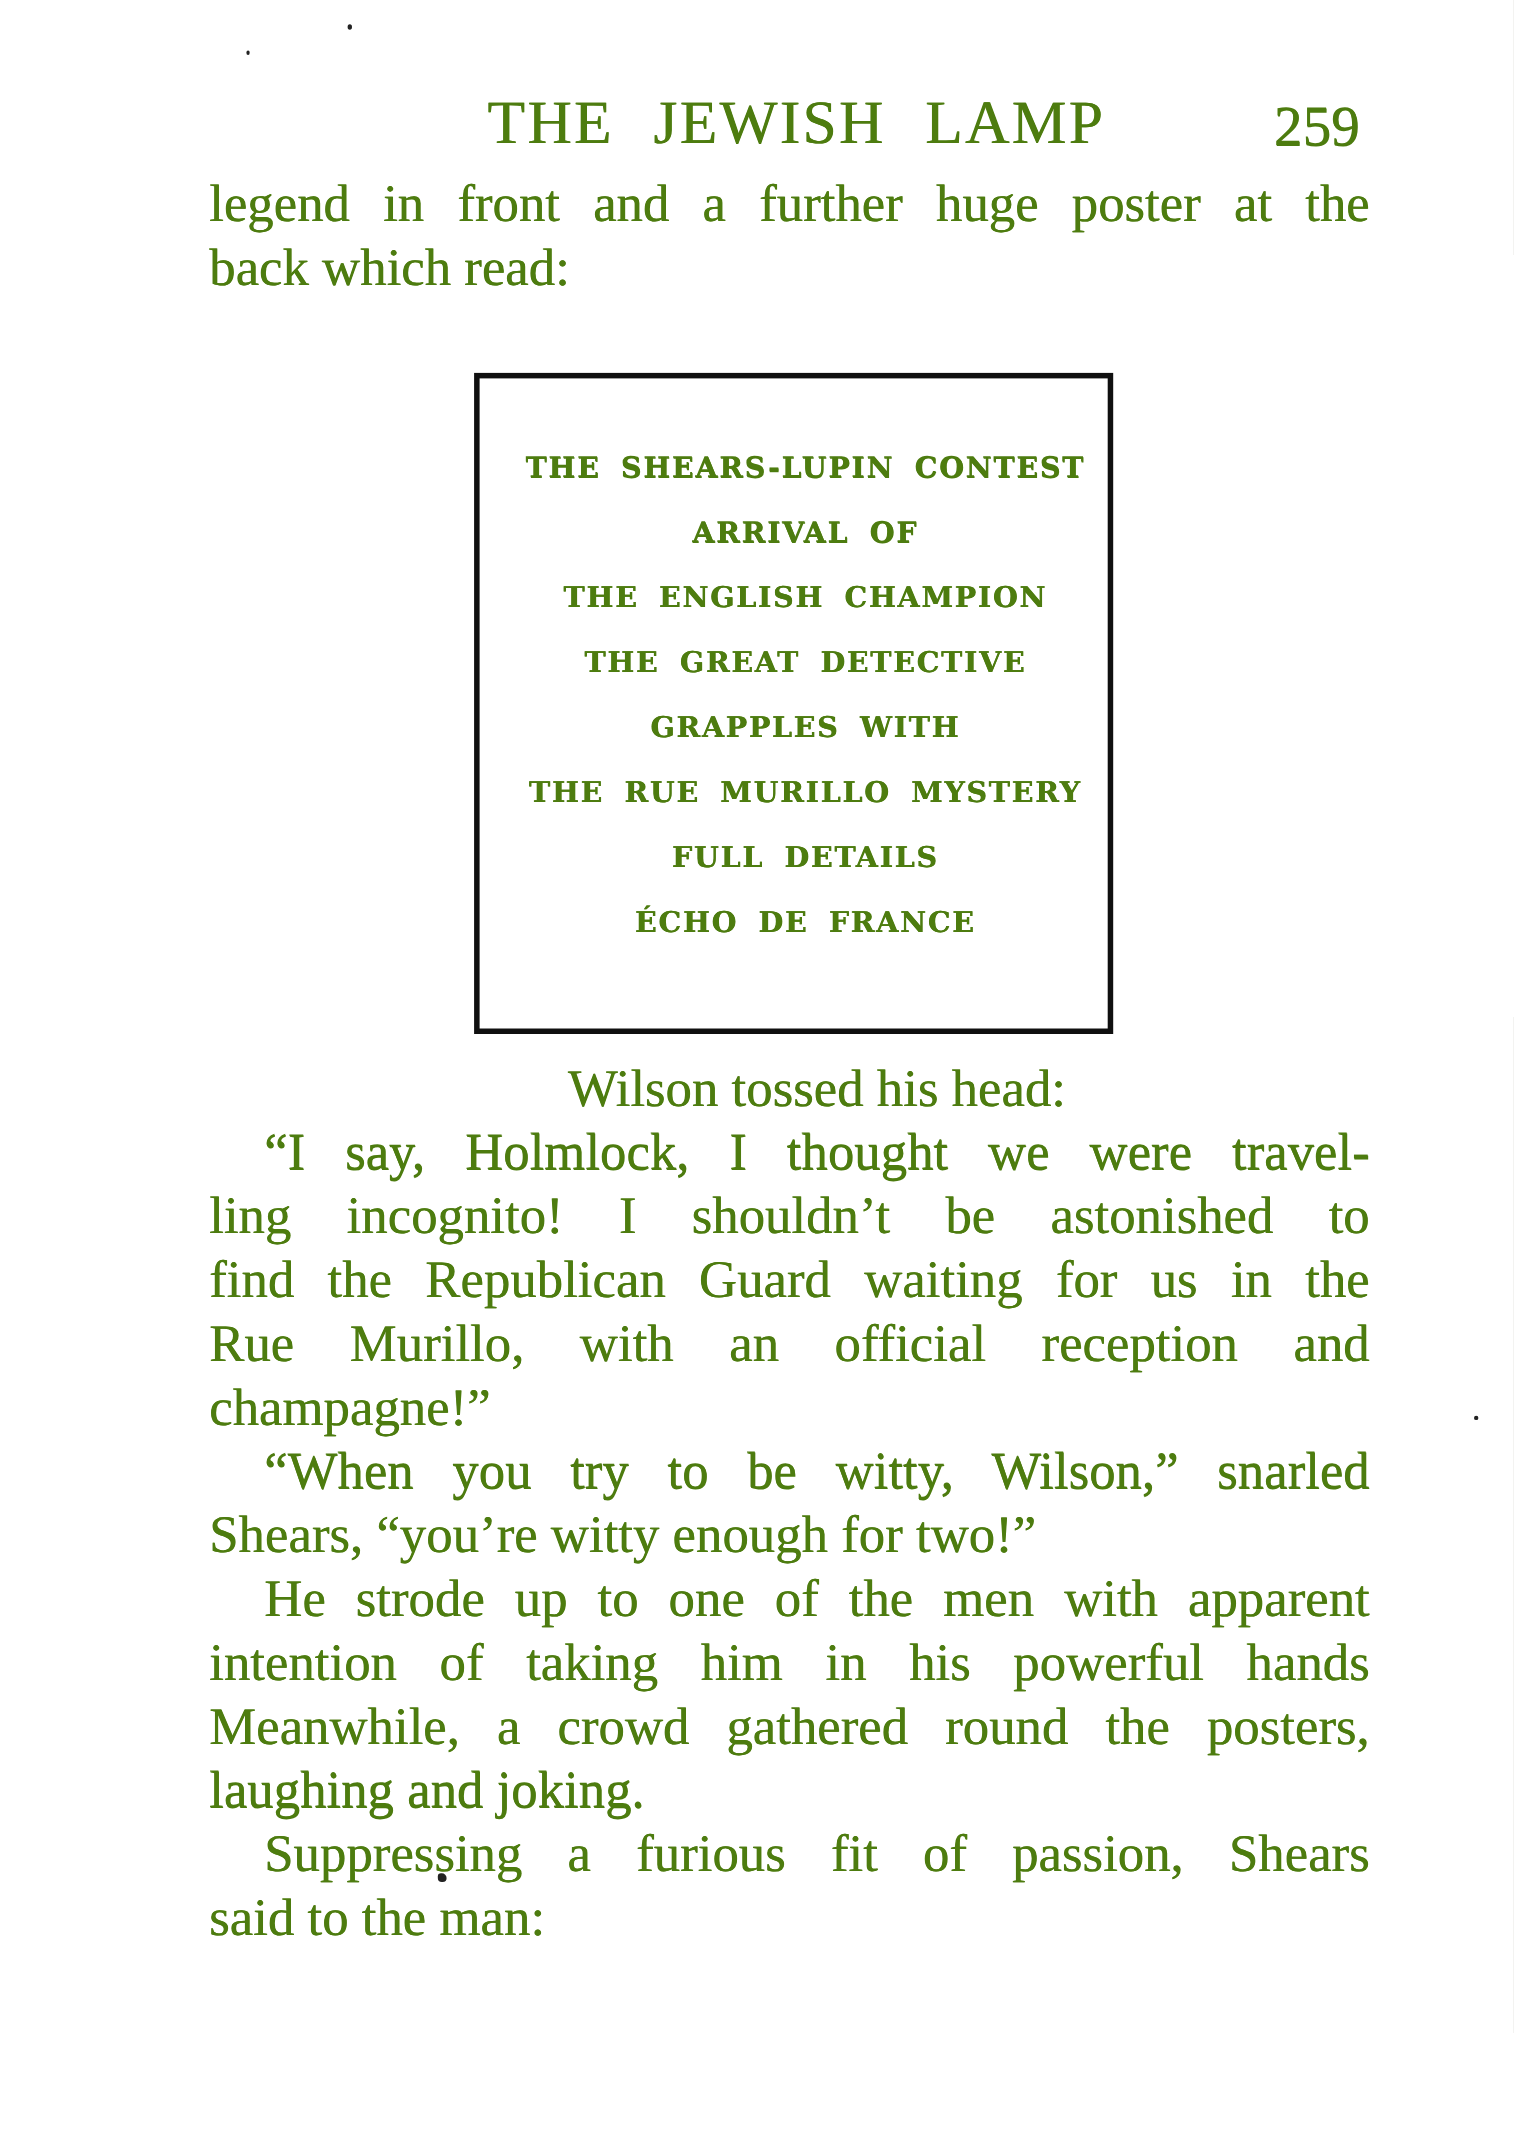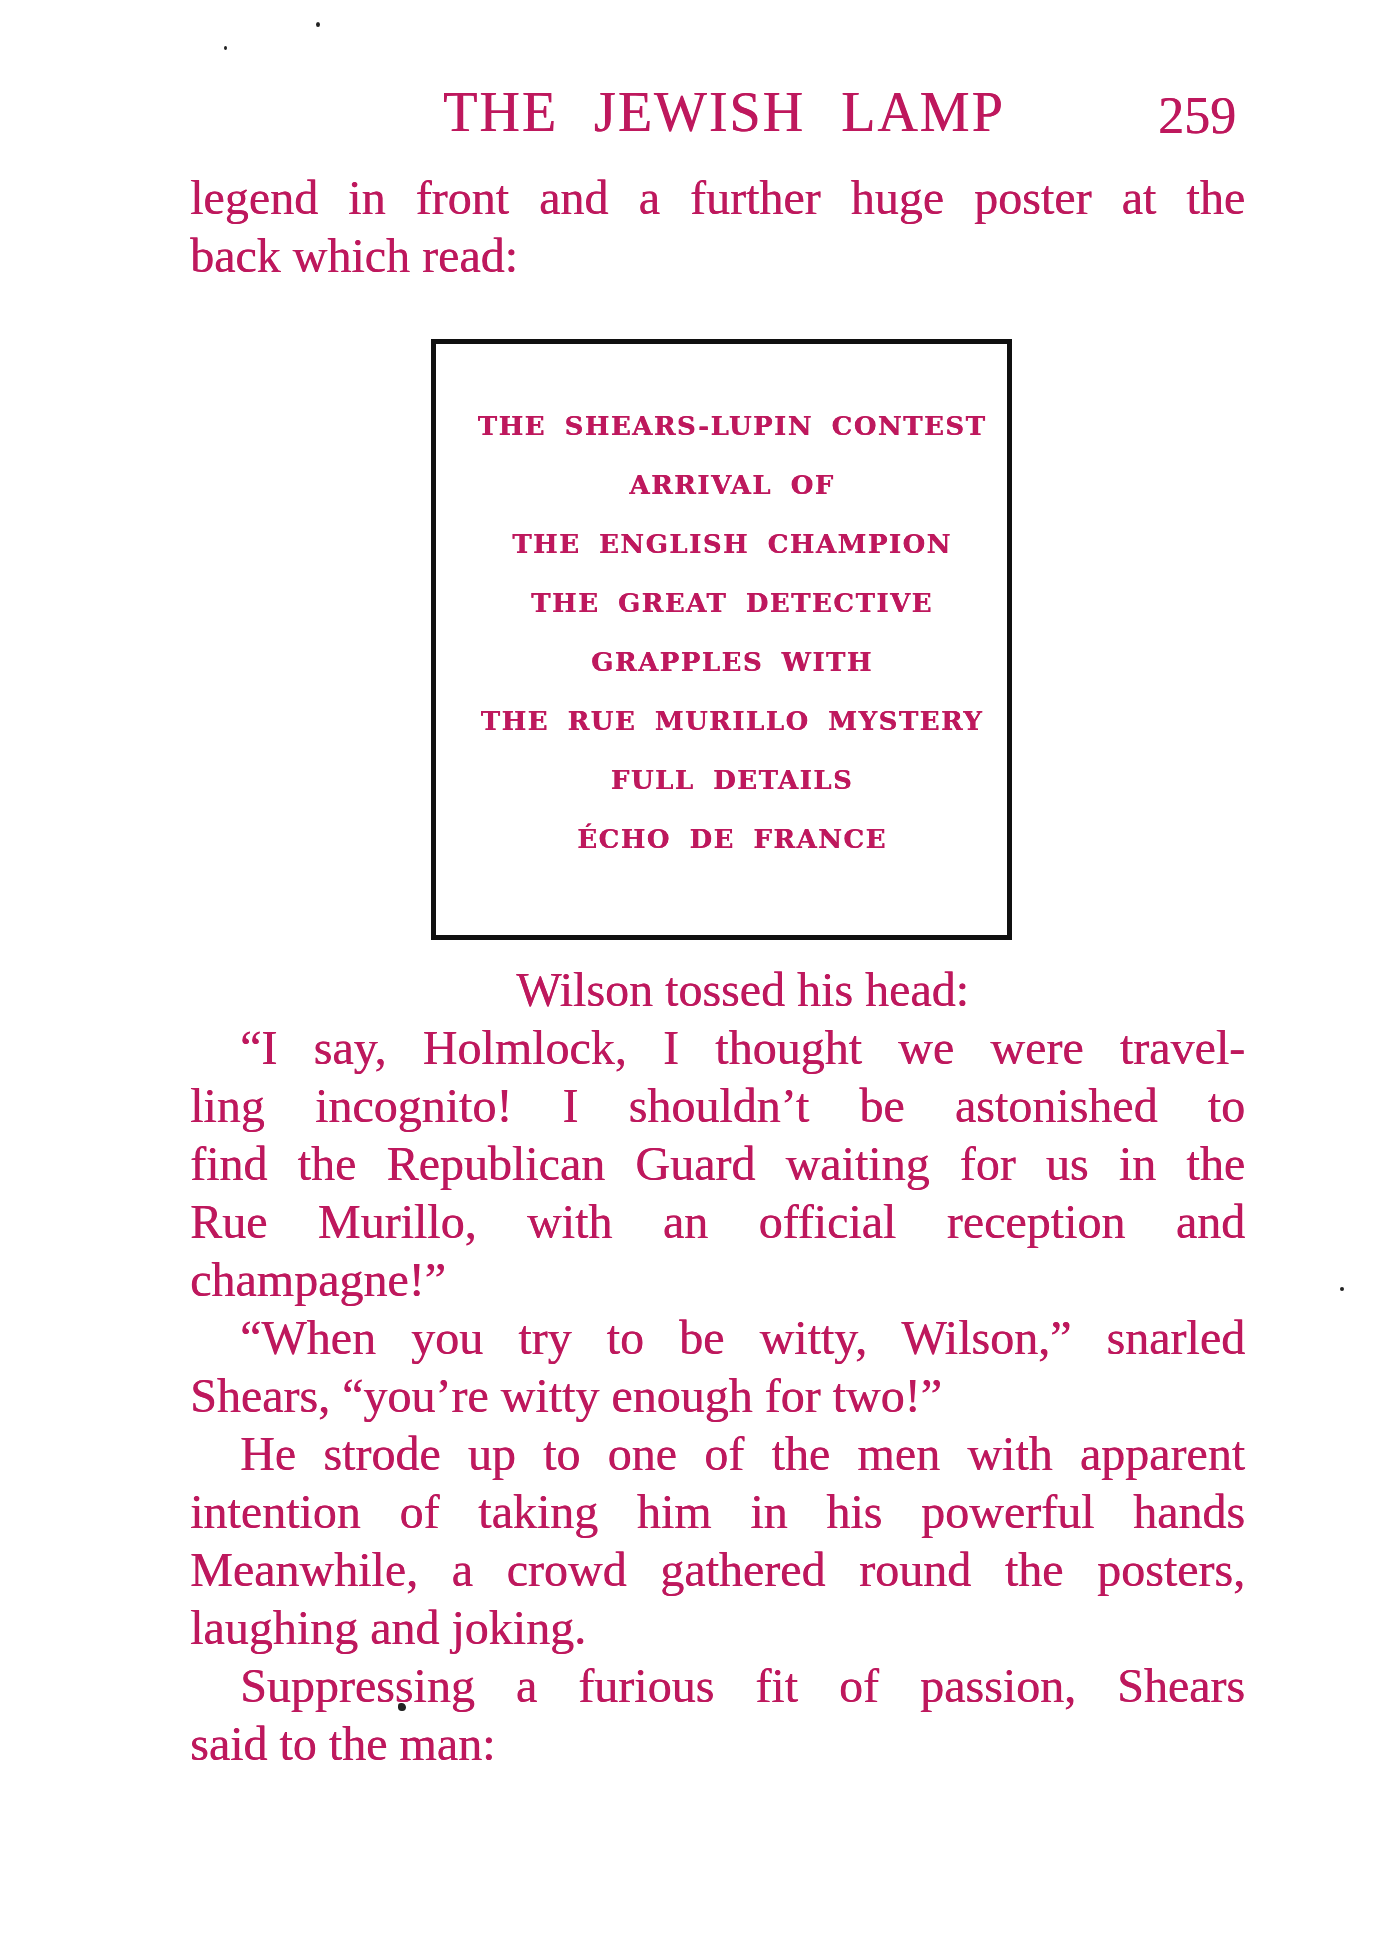--- a/index.html
+++ b/index.html
@@ -1,20 +1,20 @@
 <!DOCTYPE html>
 <html><head>
 <meta charset="utf-8">
 <style>
   html, body { margin: 0; padding: 0; background: #e8e8e4; }
   .page {
     position: relative;
     width: 1376px; height: 1942px;
     background: #ffffff;
-    color: #be185d;
+    color: #4d7c0f;
     font-family: "Liberation Serif", serif;
     overflow: hidden;
   }
   
   .head-title {
     position: absolute; left: 443px; top: 84px;
     font-size: 56px; line-height: 1;
     letter-spacing: 2px; word-spacing: 20px;
     white-space: nowrap;
     text-shadow: 0.5px 0.3px 0 currentColor;
@@ -23,21 +23,21 @@
     position: absolute; left: 1158px; top: 90px;
     font-size: 52px; line-height: 1;
     text-shadow: 0.5px 0.3px 0 currentColor;
   }
   
   .textblock {
     position: absolute; left: 190px; width: 1055px;
     font-size: 48px; line-height: 58px;
     text-shadow: 0.45px 0.25px 0 currentColor;
   }
-  .intro { top: 169px; }
+  .intro { top: 157px; }
   .main  { top: 961px; }
   .ln { white-space: nowrap; }
   .ln.j { white-space: normal; text-align: justify; text-align-last: justify; }
   .ln.in { padding-left: 50px; text-align: center; }
   .ln.j.in { padding-left: 0; text-indent: 50px; }
   
   .poster {
     position: absolute; left: 431px; top: 339px;
     width: 581px; height: 601px;
     border: 5px solid #101010;

